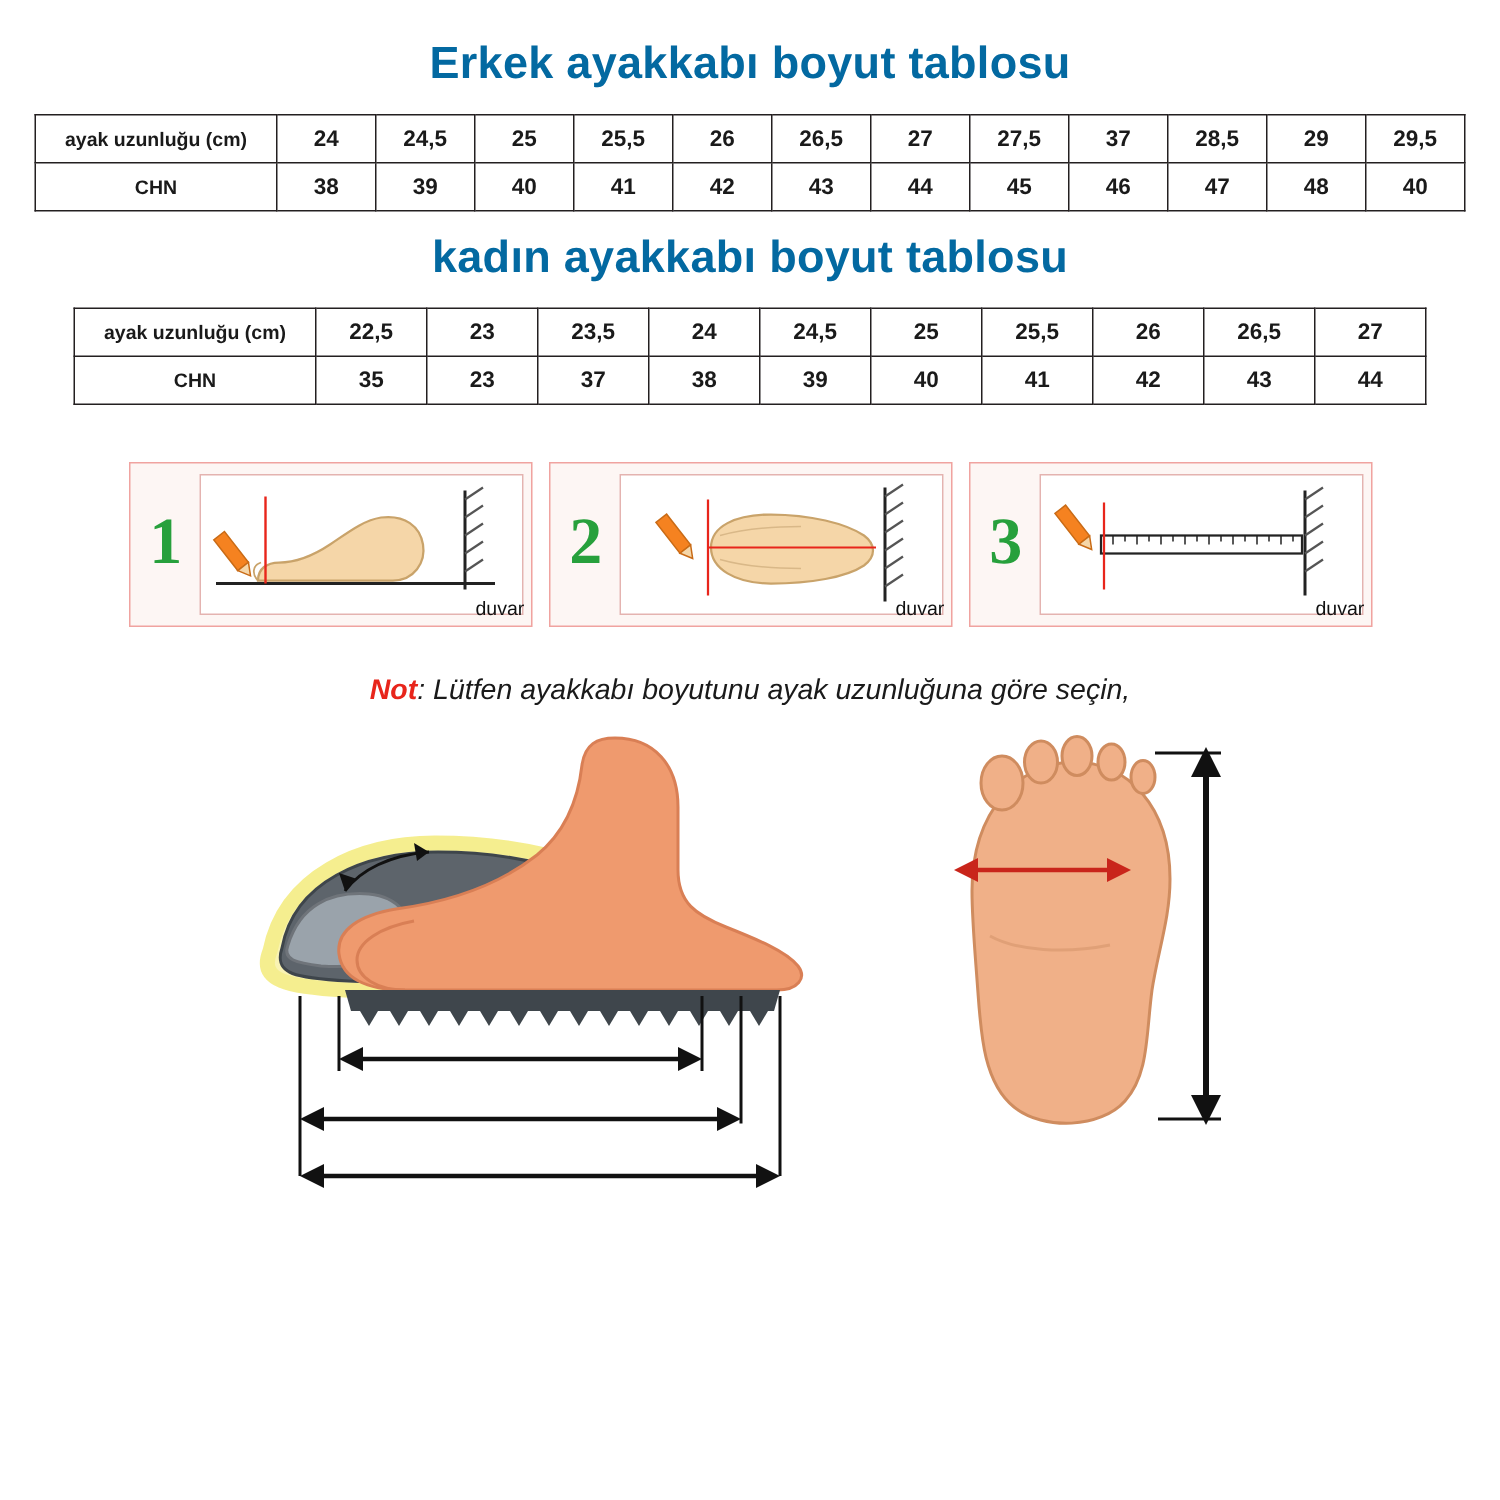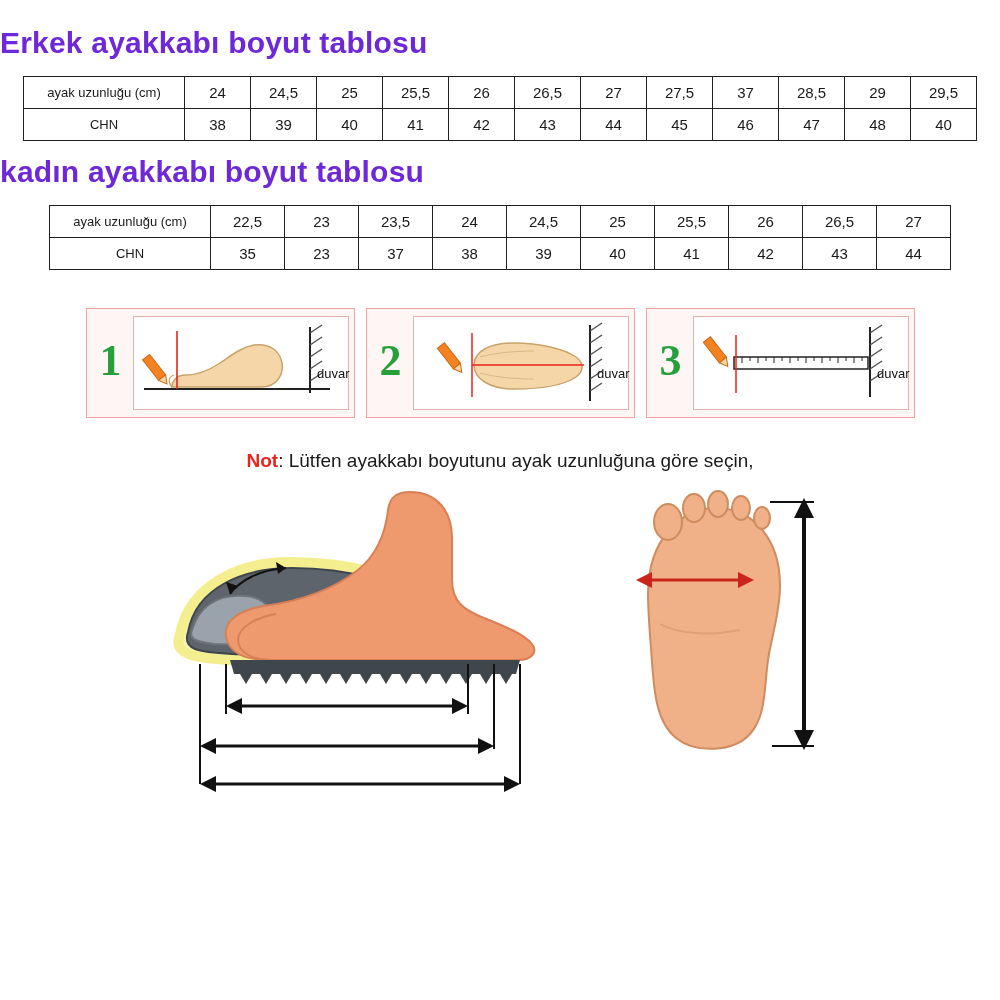--- a/index.html
+++ b/index.html
@@ -11,21 +11,22 @@
     height: 1000px;
     background: #ffffff;
     font-family: "Liberation Sans", sans-serif;
     color: #111111;
     overflow: hidden;
     position: relative;
   }
 
   
   .title {
-    color: #6d28d9;
+    text-align: center;
+    color: #0369a1;
     font-weight: bold;
     font-size: 30px;
     letter-spacing: 0.2px;
   }
   #men-title { margin-top: 26px; }
   #women-title { margin-top: 14px; }
 
   
   .table-wrap {
     display: flex;
@@ -33,21 +34,21 @@
     margin-top: 16px;
   }
   table.size-table {
     border-collapse: collapse;
     table-layout: fixed;
   }
   table.size-table td {
     border: 1px solid #231f20;
     text-align: center;
     font-size: 15px;
-    font-weight: normal;
+    font-weight: bold;
     color: #1a1a1a;
     height: 31px;
     padding: 0 4px;
     white-space: nowrap;
   }
   table.size-table td.rowhead {
     font-size: 13px;
   }
   #men-table td.rowhead { width: 152px; }
   #men-table td.val { width: 57px; }
@@ -83,32 +84,33 @@
     left: 46px;
     top: 7px;
     width: 214px;
     height: 92px;
     border: 1px solid #e4b3b0;
     background: #ffffff;
   }
   .duvar-label {
     position: absolute;
     right: 4px;
-    bottom: 36px;
+    bottom: 4px;
     font-size: 13px;
     color: #111;
   }
 
   
   .note {
     text-align: center;
     margin-top: 30px;
     font-size: 19px;
     line-height: 1.35;
     color: #1a1a1a;
+    font-style: italic;
   }
   .note .label { color: #e8251b; font-weight: bold; }
 
   
   .diagrams {
     position: relative;
     width: 1000px;
     height: 380px;
     margin-top: 10px;
   }

